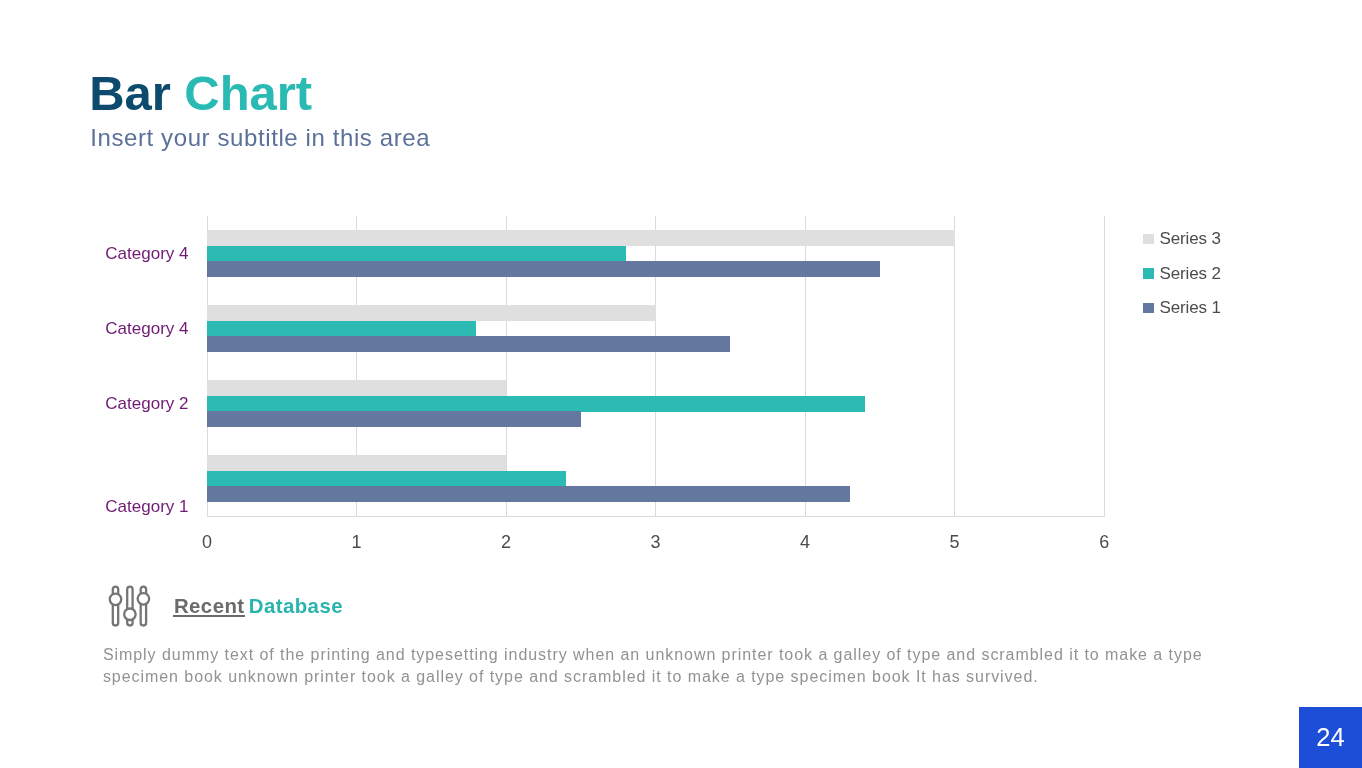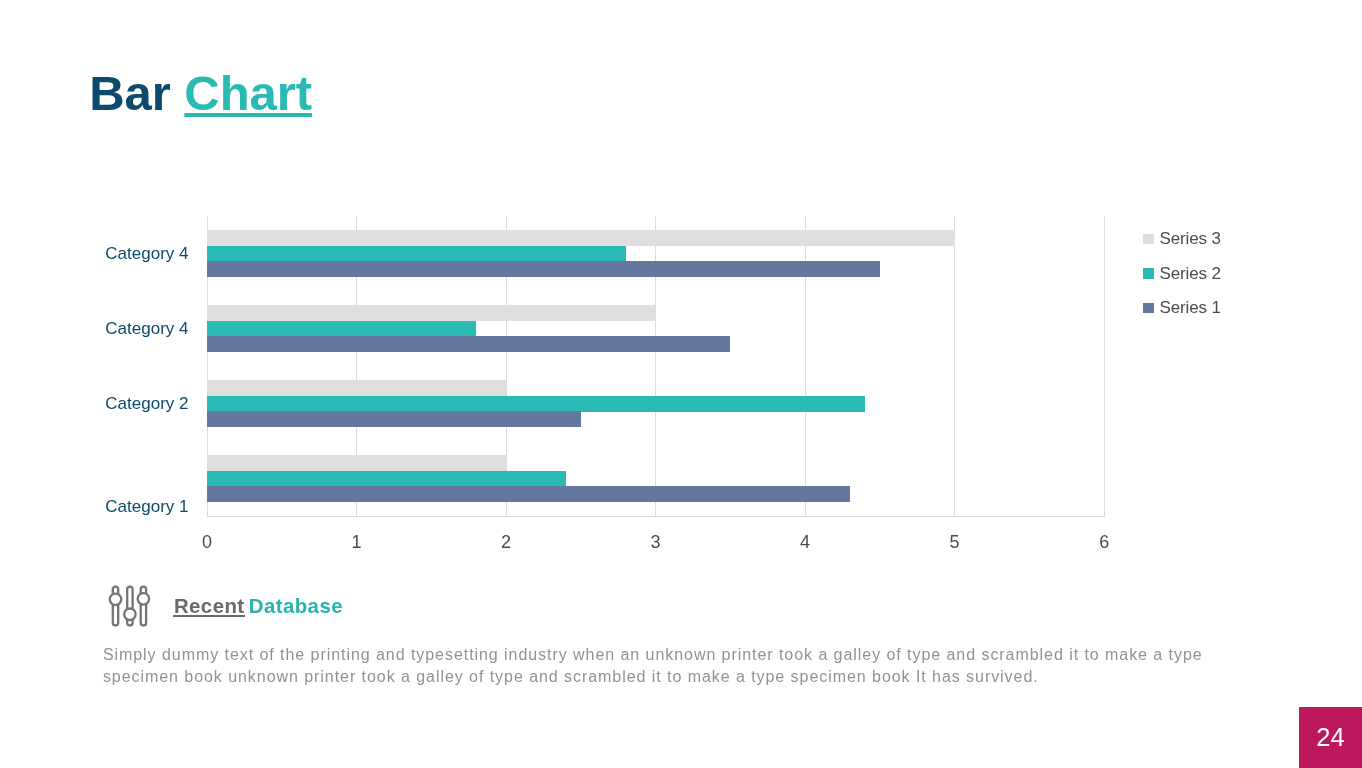--- a/index.html
+++ b/index.html
@@ -6,31 +6,31 @@
   html,body{margin:0;padding:0;}
   body{width:1362px;height:768px;background:#ffffff;
        font-family:"Liberation Sans",sans-serif;overflow:hidden;position:relative;
        -webkit-font-smoothing:antialiased;filter:opacity(1);}
   .slide{position:absolute;left:0;top:0;width:1362px;height:768px;background:#fff;}
 
   
   .title{position:absolute;left:89.2px;top:69.2px;font-size:49px;font-weight:bold;
          line-height:1;letter-spacing:-0.05px;white-space:nowrap;}
   .title .t1{color:#0c4a6e;}
-  .title .t2{color:#29BAB3;text-decoration:underline;}
+  .title .t2{color:#29BAB3;}
   .subtitle{position:absolute;left:90.2px;top:126.3px;font-size:24px;color:#5C719A;
             line-height:1;letter-spacing:0.6px;white-space:nowrap;font-weight:400;}
 
   
   .chart{position:absolute;left:0;top:0;width:1362px;height:768px;}
   .plot{position:absolute;left:206.6px;top:215.9px;width:897.2px;height:301.1px;}
   .gl{position:absolute;top:0;bottom:0;width:1px;background:#DBDBDB;}
   .axis-bottom{position:absolute;left:0;right:0;bottom:0;height:1px;background:#DBDBDB;}
   .bar{position:absolute;height:15.4px;}
-  .catlabel{position:absolute;font-size:17px;color:#0c4a6e;text-align:right;
+  .catlabel{position:absolute;font-size:17px;color:#701a75;text-align:right;
             white-space:nowrap;line-height:1;}
   .xlabel{position:absolute;font-size:18px;color:#4C4C4C;text-align:center;
           white-space:nowrap;line-height:1;}
 
   
   .legend{position:absolute;left:1143.3px;top:233.6px;}
   .legend-row{position:relative;height:34.65px;}
   .legend-sw{position:absolute;left:0;top:0;width:10.8px;height:10.4px;}
   .legend-tx{position:absolute;left:16.3px;top:-3.5px;font-size:17px;color:#4C4C4C;
              line-height:1;letter-spacing:-0.15px;white-space:nowrap;}
@@ -40,30 +40,31 @@
   .fhead{position:absolute;left:173.9px;top:595.9px;font-size:20.4px;font-weight:bold;
          line-height:1;letter-spacing:0.45px;word-spacing:-2px;white-space:nowrap;}
   .fhead .u{color:#6A6A6A;position:relative;}
   .fhead .u::after{content:"";position:absolute;left:-1px;right:-0.6px;top:20.4px;height:1.3px;background:#6A6A6A;}
   .fhead .d{color:#29B5AE;}
   .fbody{position:absolute;left:102.9px;top:643.6px;font-size:16px;
          color:#929292;line-height:22.6px;letter-spacing:0.945px;white-space:nowrap;}
 
   
   .pgbox{position:absolute;left:1298.8px;top:706.6px;width:63.2px;height:61.4px;
-         background:#be185d;}
+         background:#1d4ed8;}
   .pgnum{position:absolute;left:0;top:0;width:63.2px;height:61.4px;display:flex;
          align-items:center;justify-content:center;color:#fff;font-size:25.5px;line-height:1;}
 </style>
 </head>
 <body>
 
 <div class="slide">
 
   <div class="title"><span class="t1">Bar </span><span class="t2">Chart</span></div>
+  <div class="subtitle">Insert your subtitle in this area</div>
 
   <div class="chart">
 
     <div class="plot" id="plot">
       <div class="gridlines" id="gridlines">
           <div class="gl" style="left: 0px;"></div>
           <div class="gl" style="left: 149.533px;"></div>
           <div class="gl" style="left: 299.067px;"></div>
           <div class="gl" style="left: 448.6px;"></div>
           <div class="gl" style="left: 598.133px;"></div>

